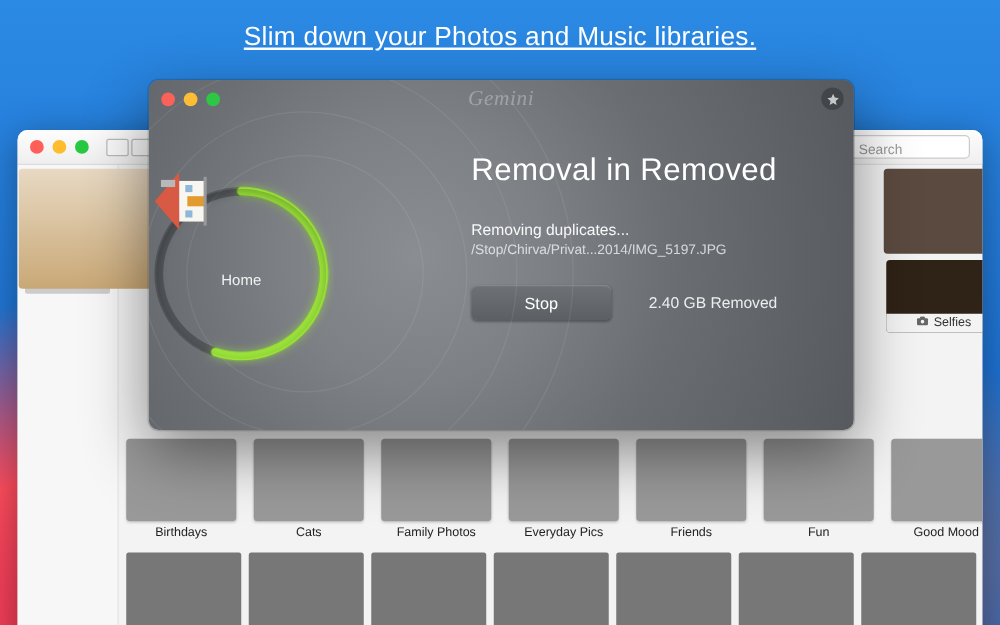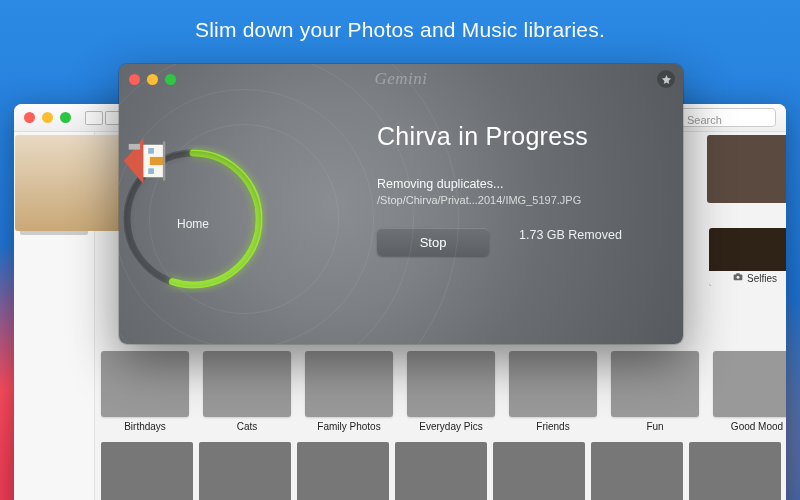--- a/index.html
+++ b/index.html
@@ -11,20 +11,21 @@
   background: linear-gradient(115deg, #1a1a2e 0%, #e21f4d 15%, #ff3a5e 30%, #ff6b47 50%, #ff8c5a 55%, #3da5ff 60%, #1e6dd6 90%);
   background: radial-gradient(ellipse 120% 100% at 25% 100%, #d41e4a 0%, #ff4d5e 30%, transparent 55%),
               radial-gradient(ellipse 80% 90% at 70% 90%, #ff8547 0%, transparent 50%),
               linear-gradient(180deg, #2b8ae4 0%, #1560c4 100%);
 }
 
 .headline {
   position: absolute; top: 18px; left: 0; right: 0;
   text-align: center; color: #fff; font-size: 21px; font-weight: 300;
   letter-spacing: 0.2px;
+  text-decoration: underline;
 }
 
 
 .photos-window {
   position: absolute; top: 104px; left: 14px; right: 14px; bottom: -50px;
   background: #f3f3f3; border-radius: 8px 8px 0 0;
   box-shadow: 0 6px 30px rgba(0,0,0,0.35);
   overflow: hidden;
 }
 .photos-titlebar {
@@ -59,21 +60,21 @@
 .album { width: 88px; display: flex; flex-direction: column; align-items: center; }
 .album .cover { width: 88px; height: 66px; border-radius: 3px; background: #999; box-shadow: 0 1px 2px rgba(0,0,0,0.15); }
 .album .label { font-size: 10px; color: #222; margin-top: 4px; white-space: nowrap; }
 .thumbs-row { display: flex; gap: 6px; margin-top: 10px; }
 .thumbs-row .t { width: 92px; height: 60px; background: #777; border-radius: 2px; }
 
 
 .corner-thumb { position: absolute; border-radius: 3px; background: #888; }
 .ct-left { top: 3px; left: -80px; width: 150px; height: 96px; background: linear-gradient(#e8d9c3,#c9a876); }
 .ct-right-1 { top: 3px; right: 6px; width: 94px; height: 68px; background: #5b4a3f; }
-.ct-right-2 { top: 76px; right: 6px; width: 92px; height: 58px; background: #2f2216; display:flex; align-items:flex-end;margin-top:20px; }
+.ct-right-2 { top: 76px; right: 6px; width: 92px; height: 58px; background: #2f2216; display:flex; align-items:flex-end; }
 .ct-right-2 .cap { width: 100%; background: #f3f3f3; font-size: 10px; color:#333; text-align:center; padding:2px 0; display:flex; justify-content:center; gap:4px; border-radius: 0 0 3px 3px;}
 .cam-icon { width: 10px; height: 8px; }
 
 
 .gemini {
   position: absolute; top: 64px; left: 119px; width: 564px; height: 280px;
   border-radius: 8px;
   background: radial-gradient(circle at 38% 50%, #8a8d91 0%, #7d8085 28%, #6a6e73 55%, #565a5f 100%);
   box-shadow: 0 18px 50px rgba(0,0,0,0.45), 0 0 0 1px rgba(0,0,0,0.15);
   overflow: hidden;
@@ -115,21 +116,21 @@
 .ring-fg { fill: none; stroke: #9be33a; stroke-width: 7; stroke-linecap: round;
   filter: drop-shadow(0 0 4px rgba(155,227,58,0.6)); }
 .ring-inner-shadow { position:absolute; inset:6px; border-radius:50%; box-shadow: inset 0 3px 8px rgba(0,0,0,0.25); }
 
 .home-icon { width: 52px; height: 52px; margin-top: -10px; }
 .home-label { color: rgba(255,255,255,0.9); font-size: 12px; margin-top: 10px; }
 
 .g-heading { font-size: 25px; font-weight: 300; letter-spacing: 0.3px; margin-bottom: 26px; }
 .g-status { font-size: 12.5px; color: rgba(255,255,255,0.95); margin-bottom: 3px; }
 .g-path { font-size: 11px; color: rgba(255,255,255,0.72); margin-bottom: 22px; }
-.g-actions { display: flex; align-items: flex-start; gap: 30px; }
+.g-actions { display: flex; align-items: center; gap: 30px; }
 .g-stop {
   width: 112px; height: 28px; border-radius: 5px;
   background: linear-gradient(#6e7277,#5c6065);
   border: none; color: #fff; font-size: 13px;
   box-shadow: inset 0 1px 0 rgba(255,255,255,0.15), 0 1px 2px rgba(0,0,0,0.3);
   cursor: pointer;
 }
 .g-removed { font-size: 12.5px; color: rgba(255,255,255,0.88); }
 
 
@@ -272,22 +273,22 @@
           <rect x="12" y="30" width="40" height="26" fill="#f8f6f0"></rect>
           <rect x="27" y="38" width="10" height="18" fill="#e39a2e"></rect>
           <rect x="16" y="36" width="7" height="7" fill="#8fb8d8"></rect>
           <rect x="41" y="36" width="7" height="7" fill="#8fb8d8"></rect>
           <rect x="8" y="54" width="48" height="3" fill="#9a9a9a"></rect>
         </svg>
         <div class="home-label">Home</div>
       </div>
     </div>
     <div class="gemini-right">
-      <div class="g-heading">Chirva in Progress</div>
+      <div class="g-heading">Removal in Removed</div>
       <div class="g-status">Removing duplicates...</div>
       <div class="g-path">/Stop/Chirva/Privat...2014/IMG_5197.JPG</div>
       <div class="g-actions">
         <button class="g-stop">Stop</button>
-        <div class="g-removed">1.73 GB Removed</div>
+        <div class="g-removed">2.40 GB Removed</div>
       </div>
     </div>
   </div>
 </div>
 
 </body></html>

